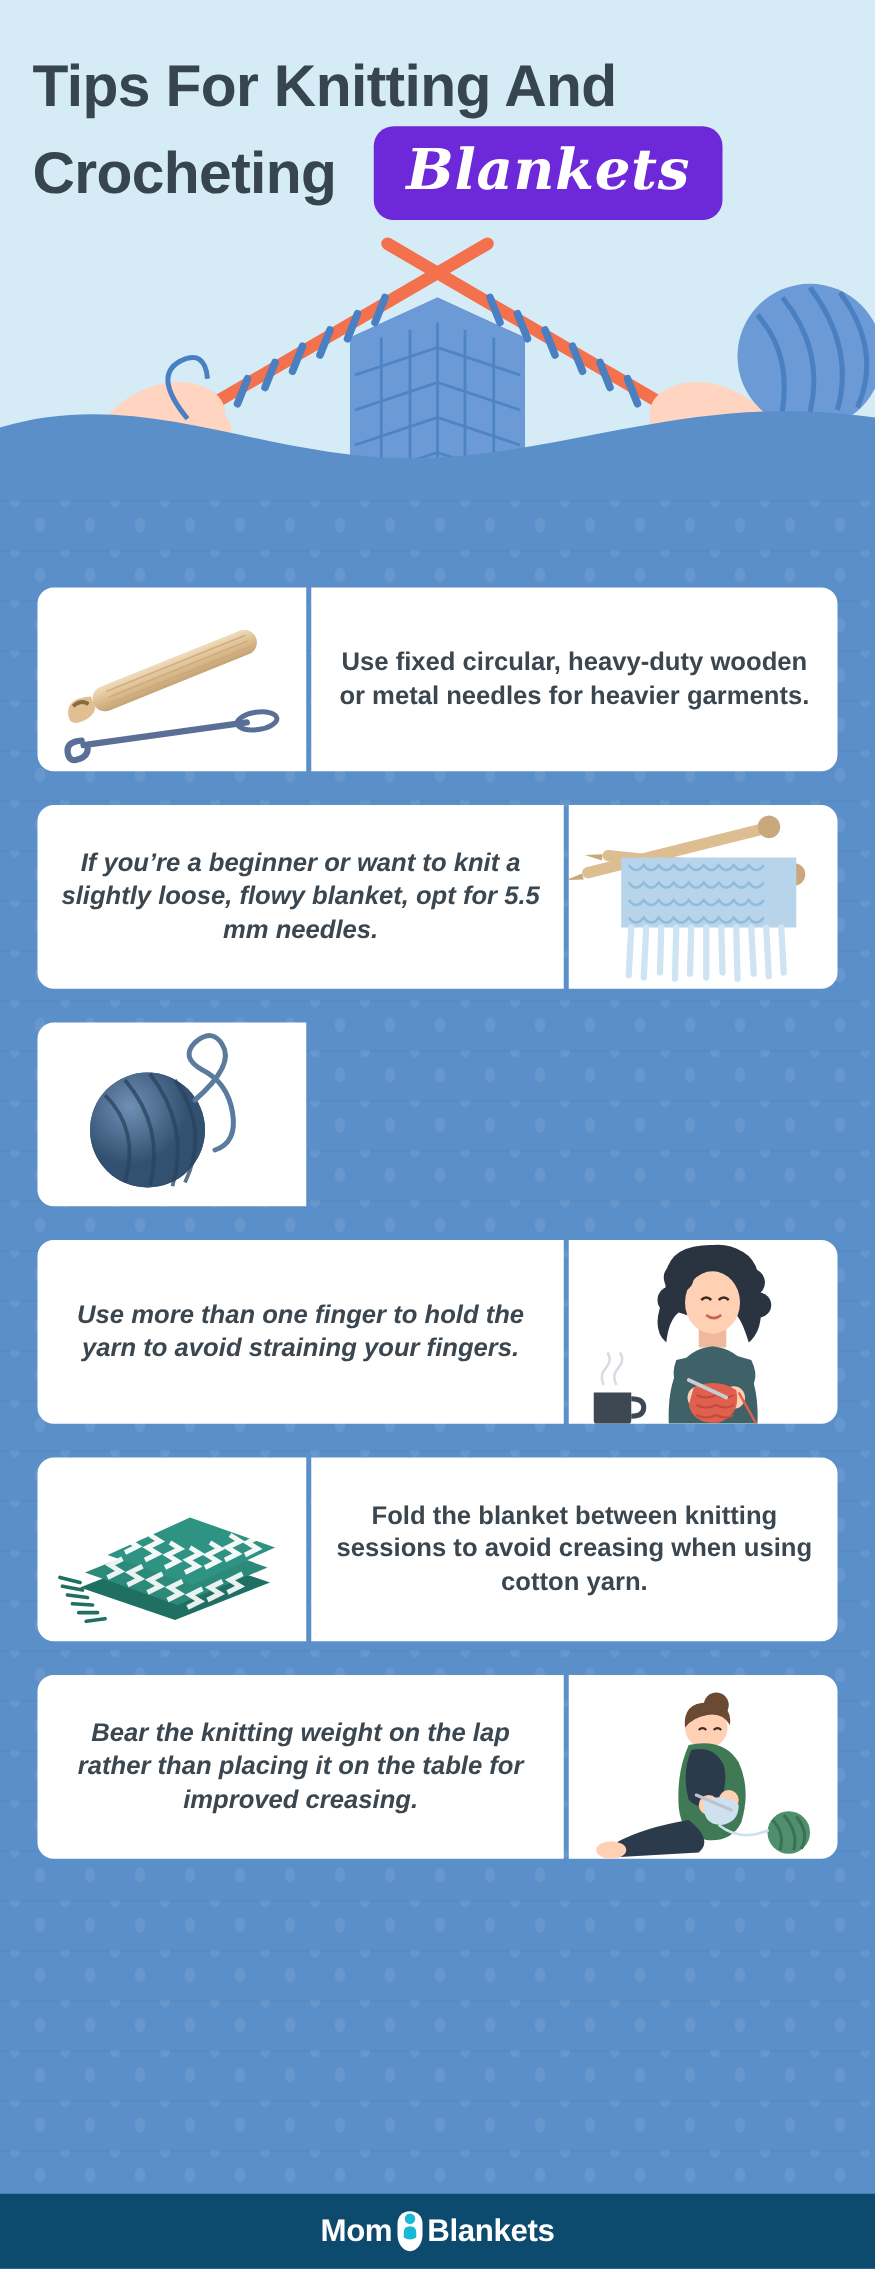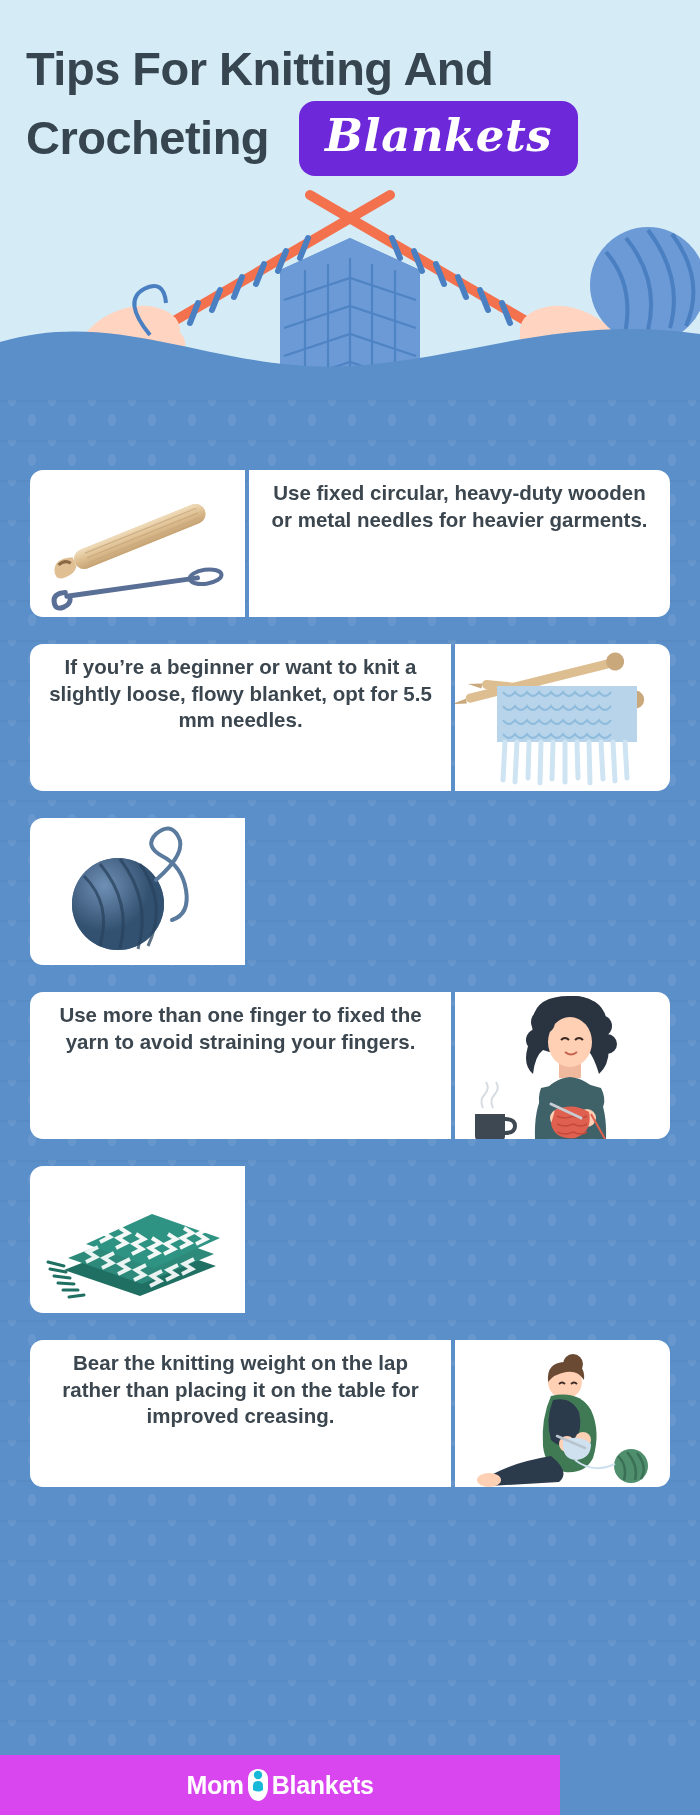--- a/index.html
+++ b/index.html
@@ -53,43 +53,43 @@
   .cards {
     position:absolute; left:0; top:470px; width:700px;
     display:flex; flex-direction:column; gap:27px;
     padding:0 30px;
   }
   .card {
     display:flex; background:transparent;
     height:147px; gap:4px;
   }
   .card .panel-img, .card .panel-txt {
-    background:#ffffff; display:flex; 
+    background:#ffffff; display:flex; align-items:center;
     justify-content:center; overflow:hidden;
   }
   .card .panel-img { width:215px; }
   .card .panel-txt { flex:1; padding:10px 16px; }
   
   .card.img-left .panel-img { border-radius:13px 0 0 13px; }
   .card.img-left .panel-txt { border-radius:0 13px 13px 0; }
-  .card.txt-left .panel-txt { border-radius:13px 0 0 13px; }
+  .card.txt-left .panel-txt { border-radius:13px 0 0 13px;font-style:italic; }
   .card.txt-left .panel-img { border-radius:0 13px 13px 0; }
 
   .tip-text {
     text-align:center; color:#3b464f;
     font-size:20.5px; font-weight:bold; line-height:1.30;
     font-family:"Liberation Sans", sans-serif;
   }
 
   .illus { width:100%; height:100%; display:block; }
 
   
   .footer {
-    position:absolute; left:0; bottom:0; width:560px; height:60px;
-    background:#d946ef; display:flex; align-items:center; justify-content:center;
+    position:absolute; left:0; bottom:0; width:700px; height:60px;
+    background:#0c4a6e; display:flex; align-items:center; justify-content:center;
   }
   .logo { display:flex; align-items:center; gap:0px; }
   .logo-text {
     color:#ffffff; font-size:25px; font-weight:bold;
     font-family:"Liberation Sans", sans-serif; letter-spacing:-0.3px;
   }
   .logo-mark { width:26px; height:34px; margin:0 1px; }
 </style>
 </head>
 <body>
@@ -292,21 +292,21 @@
             <path d="M90 41 q32 42 18 90"></path>
             <path d="M110 46 q28 40 8 82"></path>
           </g>
           <path d="M126 62 q32 -28 22 -44 q-8 -14 -22 -2 q-12 12 6 22 q20 10 24 34 q4 24 -14 30" stroke="#5a7a9e" stroke-width="4" fill="none" stroke-linecap="round"></path>
         </svg>
       </div>
     </div>
 
     <div class="card txt-left">
       <div class="panel-txt">
-        <div class="tip-text">Use more than one finger to fixed the yarn to avoid straining your fingers.</div>
+        <div class="tip-text">Use more than one finger to hold the yarn to avoid straining your fingers.</div>
       </div>
       <div class="panel-img">
         <svg class="illus" viewBox="0 0 215 147">
 
           <path d="M78 42 q-6 -38 36 -38 q42 0 38 38 q6 28 -8 40 q-6 -20 -12 -24 q-22 8 -44 0 q-8 6 -10 24 q-14 -12 -0 -40 z" fill="#2a3340"></path>
 
           <path d="M104 68 h22 v18 h-22 z" fill="#f0b89c"></path>
 
           <ellipse cx="115" cy="50" rx="22" ry="25" fill="#ffd0b4"></ellipse>
           <path d="M106 48 q4 -4 8 0" stroke="#3a2a22" stroke-width="2" fill="none"></path>
@@ -384,20 +384,23 @@
               <line x1="54" y1="129" x2="39" y2="131"></line>
           </g>
 
           <g stroke="#ffffff" stroke-width="3" stroke-linecap="round" opacity="0.9">
             <line x1="70" y1="126" x2="66" y2="142"></line>
               <line x1="80" y1="130" x2="77" y2="145"></line>
             <line x1="90" y1="133" x2="87" y2="147"></line>
               <line x1="100" y1="130" x2="98" y2="146"></line>
           </g>
         </svg>
+      </div>
+      <div class="panel-txt">
+        <div class="tip-text">Fold the blanket between knitting sessions to avoid creasing when using cotton yarn.</div>
       </div>
     </div>
 
     <div class="card txt-left">
       <div class="panel-txt">
         <div class="tip-text">Bear the knitting weight on the lap rather than placing it on the table for improved creasing.</div>
       </div>
       <div class="panel-img">
         <svg class="illus" viewBox="0 0 215 147">
 

